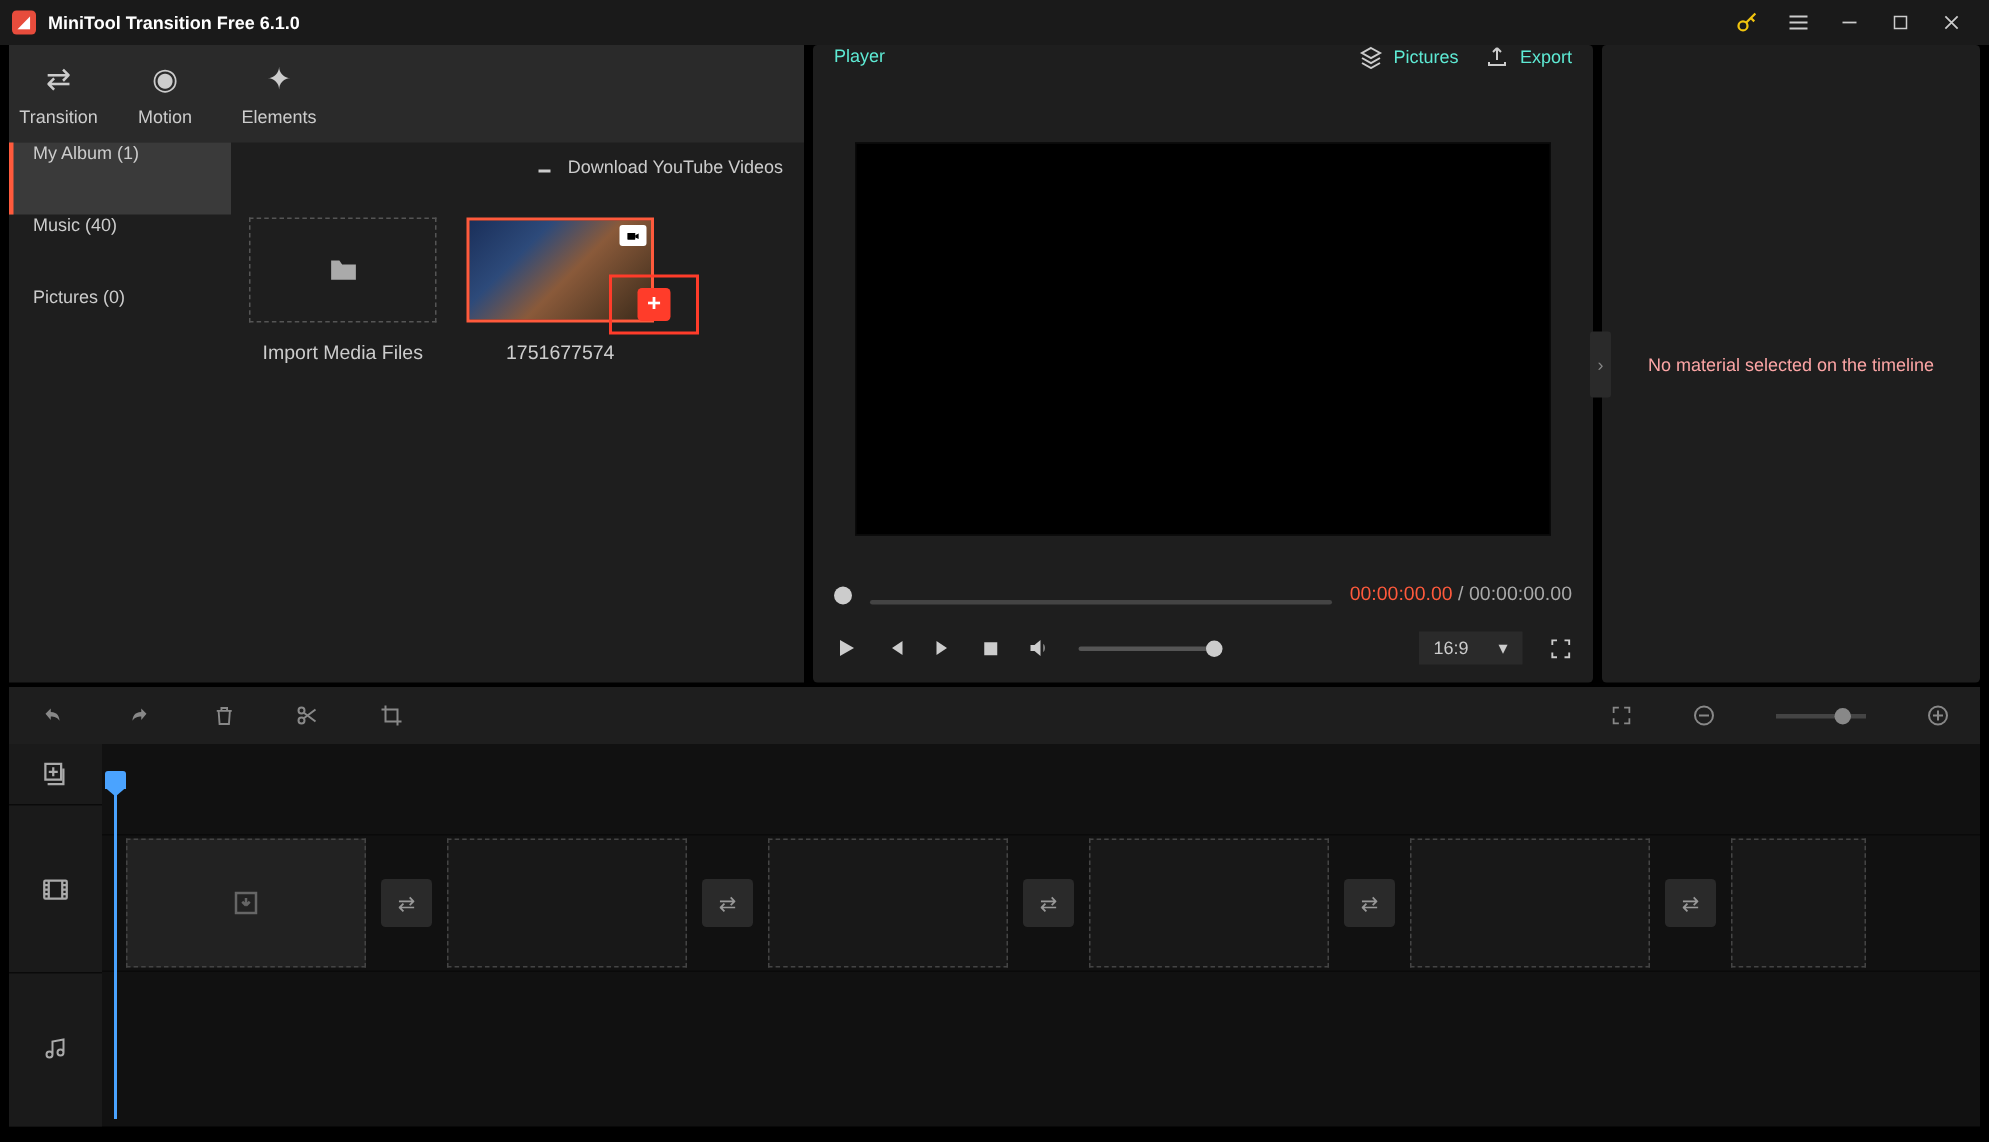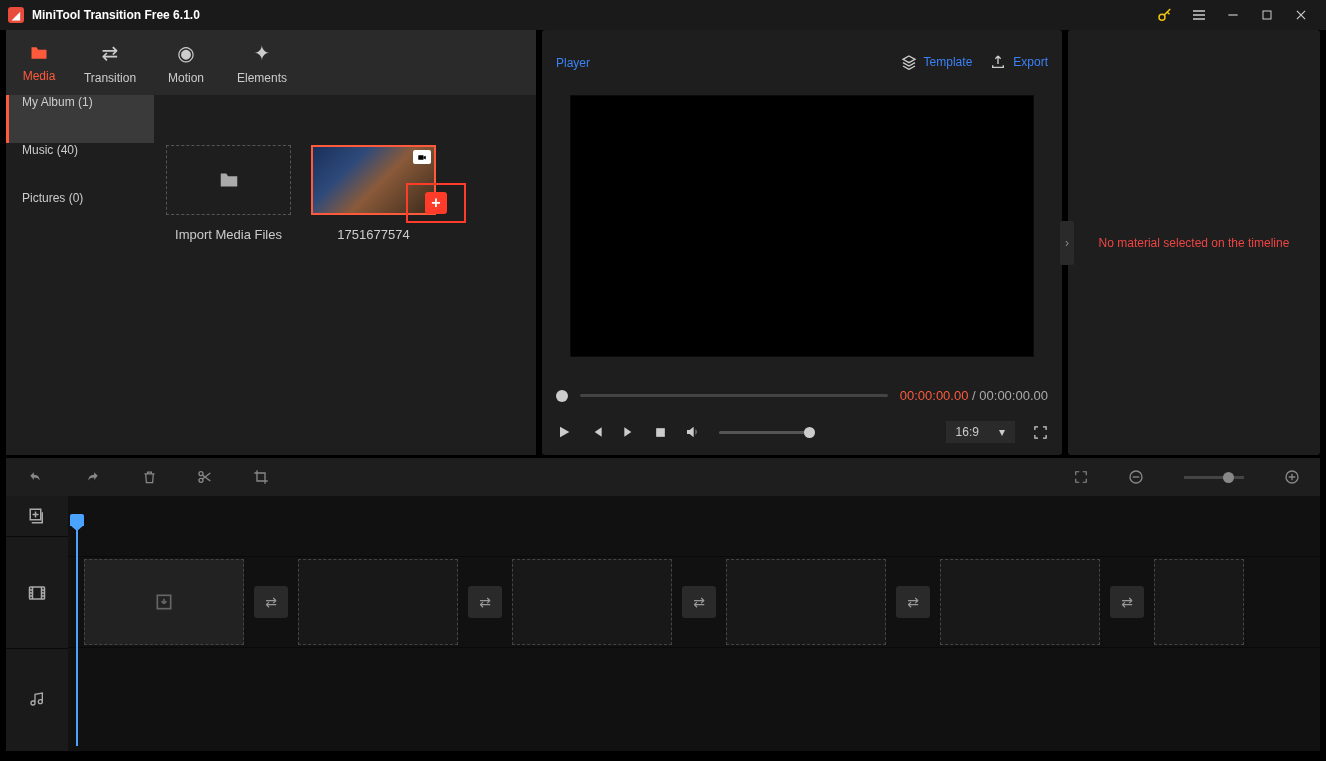--- a/index.html
+++ b/index.html
@@ -26,38 +26,38 @@
 .thumb{width:125px;display:flex;flex-direction:column;align-items:center;gap:12px}
 .thumb .box{width:125px;height:70px;position:relative}
 .thumb .label{font-size:13px;color:#ccc}
 .import-box{border:1px dashed #555;display:flex;align-items:center;justify-content:center;cursor:pointer}
 .import-box .foldericon{font-size:22px;color:#aaa}
 .vidthumb{border:2px solid #ff5a3c;background:linear-gradient(135deg,#1a2f5a 0%,#2d4a7a 30%,#8a5a3a 55%,#3a2a1a 100%);cursor:pointer;position:relative}
 .vidthumb .camcorner{position:absolute;top:3px;right:3px;width:18px;height:14px;background:#fff;border-radius:2px;display:flex;align-items:center;justify-content:center;font-size:9px;color:#000}
 .addbtn{position:absolute;right:-32px;bottom:-10px;width:60px;height:40px;border:2px solid #ff3c2a;display:flex;align-items:center;justify-content:center}
 .addbtn .plus{width:22px;height:22px;background:#ff3c2a;border-radius:3px;color:#fff;display:flex;align-items:center;justify-content:center;font-size:16px;font-weight:bold}
 .playerpanel{width:520px;background:#1e1e1e;border-radius:3px;display:flex;flex-direction:column}
-.playerhead{height:40px;display:flex;align-items:flex-end;padding:0 14px;color:#3b82f6}
+.playerhead{height:40px;display:flex;align-items:flex-start;padding:0 14px;color:#5eead4}
 .playerhead .spacer{flex:1}
 .playerhead .hbtn{display:flex;align-items:center;gap:7px;cursor:pointer;margin-left:18px}
 .videoarea{flex:1;display:flex;align-items:center;justify-content:center;padding:10px 0}
 .videoframe{width:464px;height:262px;background:#000;border:1px solid #0a0a0a}
-.scrubber{padding:6px 14px;display:flex;align-items:center;gap:12px}
+.scrubber{padding:6px 14px;display:flex;align-items:flex-end;gap:12px}
 .scrubber .dot{width:12px;height:12px;border-radius:50%;background:#ccc}
 .scrubber .track{flex:1;height:3px;background:#444;border-radius:2px}
 .scrubber .time{font-size:13px}
 .scrubber .cur{color:#ff5a3c}
 .pcontrols{height:46px;display:flex;align-items:center;padding:0 14px;gap:18px}
 .pcontrols .pbtn{cursor:pointer;color:#ccc;font-size:14px}
 .pcontrols .vslider{width:96px;height:3px;background:#555;border-radius:2px;position:relative}
 .pcontrols .vslider .knob{position:absolute;right:0;top:-4px;width:11px;height:11px;border-radius:50%;background:#ccc}
 .pcontrols .spacer{flex:1}
 .aspect{background:#2a2a2a;padding:4px 10px;display:flex;align-items:center;gap:20px;cursor:pointer;color:#ccc}
 .sidepanel{flex:1;background:#1e1e1e;border-radius:3px;display:flex;align-items:center;justify-content:center;position:relative}
-.sidepanel .msg{color:#ef4444}
+.sidepanel .msg{color:#fca5a5}
 .sidepanel .expand{position:absolute;left:-8px;top:50%;transform:translateY(-50%);width:14px;height:44px;background:#2a2a2a;display:flex;align-items:center;justify-content:center;cursor:pointer;color:#888;border-radius:2px}
 .editbar{height:38px;background:#1e1e1e;margin:0 6px;display:flex;align-items:center;padding:0 20px;gap:40px}
 .editbar .ebtn{cursor:pointer;color:#888;font-size:16px}
 .editbar .spacer{flex:1}
 .editbar .zslider{width:60px;height:3px;background:#444;position:relative}
 .editbar .zslider .knob{position:absolute;right:10px;top:-4px;width:11px;height:11px;border-radius:50%;background:#888}
 .timeline{height:255px;background:#111;margin:0 6px;position:relative}
 .tl-left{position:absolute;left:0;top:0;width:62px;height:100%;background:#1a1a1a;display:flex;flex-direction:column}
 .tl-left .tbtn{height:40px;display:flex;align-items:center;justify-content:center;color:#aaa;cursor:pointer;font-size:16px}
 .tl-left .trackicon{flex:0 0 100px;display:flex;align-items:center;justify-content:center;color:#aaa;font-size:18px;border-top:1px solid #0a0a0a}
@@ -104,28 +104,20 @@
     <svg width="14" height="14" viewBox="0 0 24 24" stroke="#ccc" stroke-width="2">
         <path d="M5 5l14 14M19 5L5 19"></path>
       </svg>
   </div>
 </div>
 
 <div class="workspace">
 
   <div class="leftpanel">
     <div class="tabbar">
-      <div class="tab active">
-        <span class="ico">
-          <svg width="22" height="20" viewBox="0 0 24 24" fill="#ff5a3c">
-              <path d="M3 5h6l2 3h10v11H3z"></path>
-            </svg>
-        </span>
-        <span class="lbl">Media</span>
-      </div>
       <div class="tab">
         <span class="ico">⇄</span>
         <span class="lbl">Transition</span>
       </div>
       <div class="tab">
         <span class="ico">◉</span>
         <span class="lbl">Motion</span>
       </div>
       <div class="tab">
         <span class="ico">✦</span>
@@ -137,20 +129,28 @@
       <div class="album-list">
         <div class="row active">
             <span>My Album (1)</span>
           </div>
         <div class="row">
             <span>Music (40)</span>
           </div>
         <div class="row">
             <span>Pictures (0)</span>
           </div>
+      </div>
+      <div class="dlbar">
+        <span>
+          <svg width="16" height="12" viewBox="0 0 24 24" fill="#ccc">
+              <path d="M4 16h16v4H4zM12 2v10m0 0l-4-4m4 4l4-4"></path>
+            </svg>
+        </span>
+        <span>Download YouTube Videos</span>
       </div>
 
       <div class="thumbs">
         <div class="thumb">
           <div class="box import-box">
               <span class="foldericon">
             <svg width="24" height="22" viewBox="0 0 24 24" fill="#aaa">
                   <path d="M3 5h6l2 3h10v11H3z"></path>
                 </svg>
           </span>
@@ -176,21 +176,21 @@
   </div>
 
   <div class="playerpanel">
     <div class="playerhead">
       <span>Player</span>
       <div class="spacer"></div>
       <div class="hbtn">
         <svg width="16" height="16" viewBox="0 0 24 24" fill="none" stroke="#ccc" stroke-width="2">
             <path d="M12 3l9 5-9 5-9-5 9-5zM3 13l9 5 9-5M3 18l9 5 9-5"></path>
           </svg>
-        <span>Template</span>
+        <span>Pictures</span>
       </div>
       <div class="hbtn">
         <svg width="16" height="16" viewBox="0 0 24 24" fill="none" stroke="#ccc" stroke-width="2">
             <path d="M12 3v12m0-12l-4 4m4-4l4 4M4 17v3h16v-3"></path>
           </svg>
         <span>Export</span>
       </div>
     </div>
     <div class="videoarea">
         <div class="videoframe"></div>

